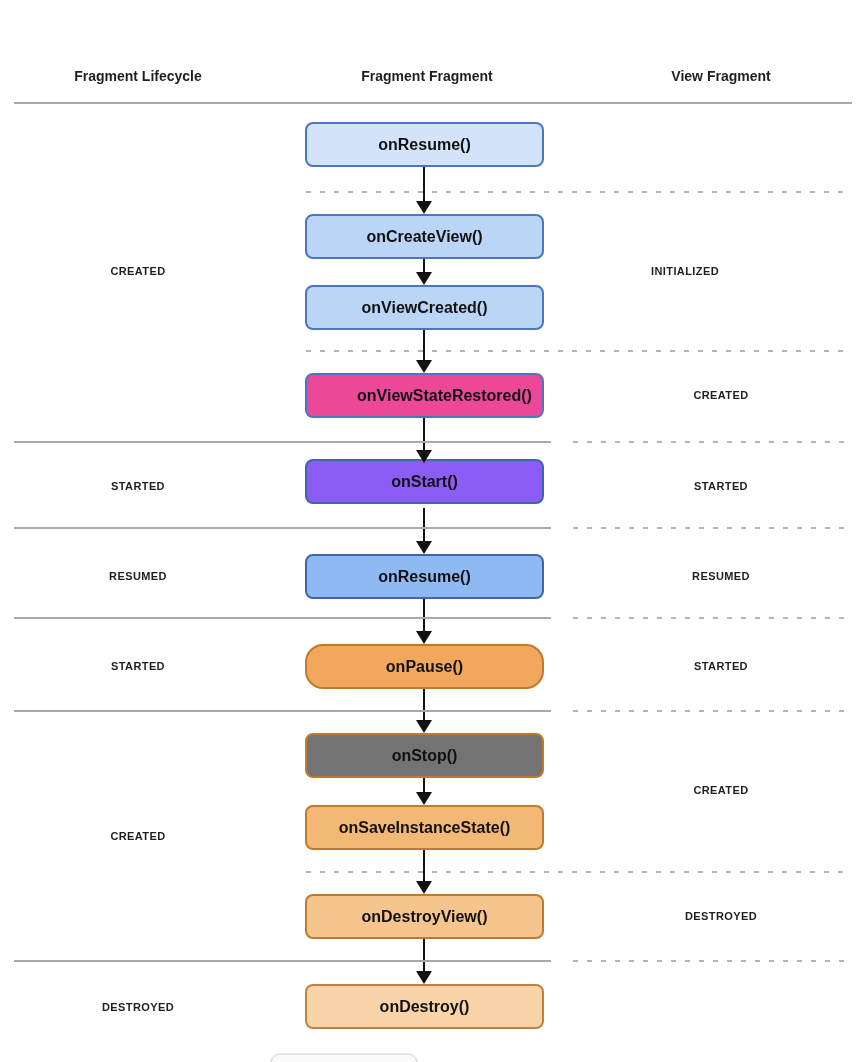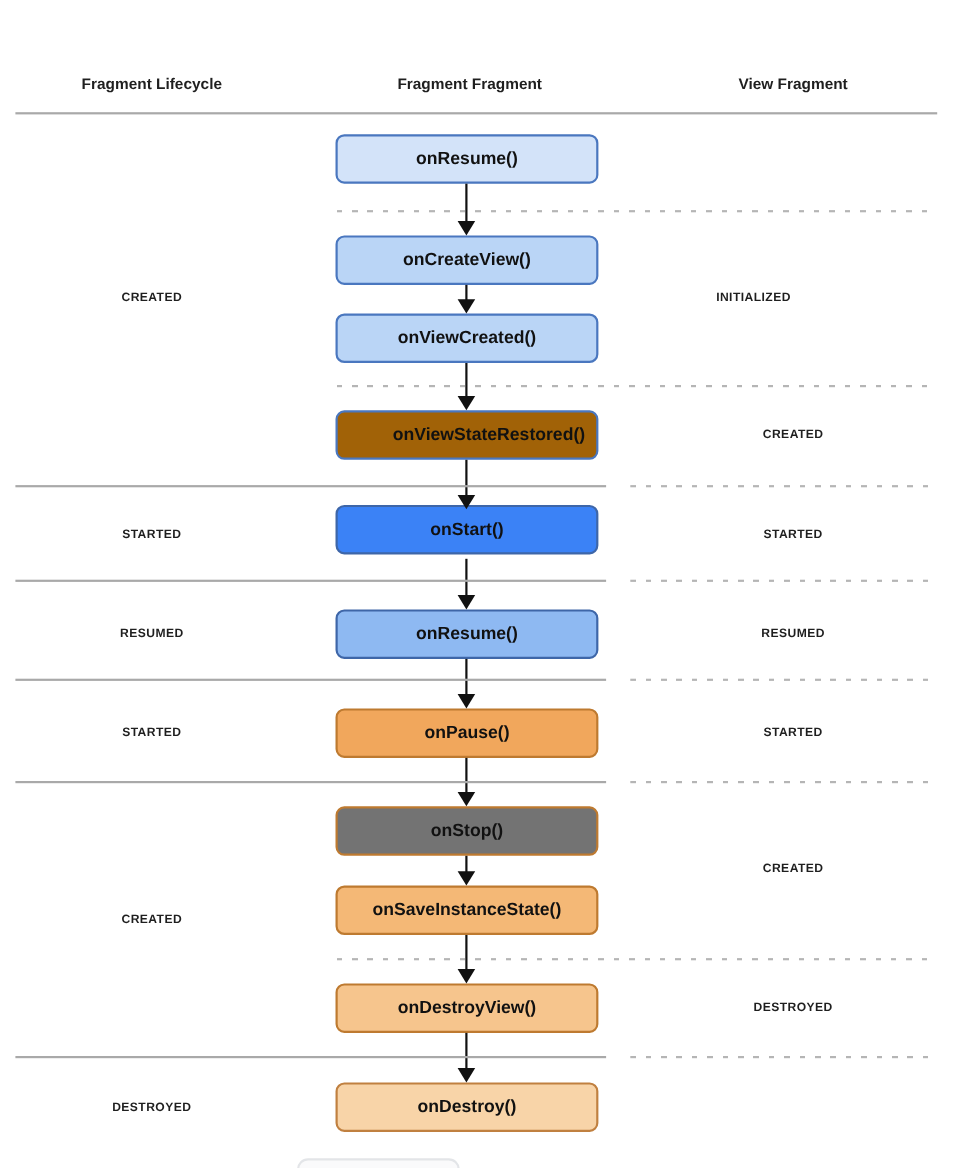--- a/index.html
+++ b/index.html
@@ -60,24 +60,24 @@
   <div class="state" style="left:721px;top:395px">CREATED</div>
   <div class="state" style="left:721px;top:486px">STARTED</div>
   <div class="state" style="left:721px;top:576px">RESUMED</div>
   <div class="state" style="left:721px;top:666px">STARTED</div>
   <div class="state" style="left:721px;top:790px">CREATED</div>
   <div class="state" style="left:721px;top:916px">DESTROYED</div>
 
   <div class="cb-box" style="top: 122px; background: rgb(211, 227, 249); border-color: rgb(74, 119, 191);">onResume()</div>
   <div class="cb-box" style="top: 214px; background: rgb(186, 213, 246); border-color: rgb(74, 119, 191);">onCreateView()</div>
   <div class="cb-box" style="top: 285px; background: rgb(186, 213, 246); border-color: rgb(74, 119, 191);">onViewCreated()</div>
-  <div class="cb-box" style="top: 373px; background: #a16207; border-color: rgb(74, 119, 191); padding-left: 40px;">onViewStateRestored()</div>
-  <div class="cb-box" style="top: 459px; background: #3b82f6; border-color: rgb(62, 102, 168);">onStart()</div>
+  <div class="cb-box" style="top: 373px; background: #ec4899; border-color: rgb(74, 119, 191); padding-left: 40px;">onViewStateRestored()</div>
+  <div class="cb-box" style="top: 459px; background: #8b5cf6; border-color: rgb(62, 102, 168);">onStart()</div>
   <div class="cb-box" style="top: 554px; background: rgb(142, 185, 242); border-color: rgb(62, 102, 168);">onResume()</div>
-  <div class="cb-box" style="top: 644px; background: rgb(241, 167, 92); border-color: rgb(190, 122, 48);">onPause()</div>
+  <div class="cb-box" style="top: 644px; background: rgb(241, 167, 92); border-color: rgb(190, 122, 48); border-radius: 18px;">onPause()</div>
   <div class="cb-box" style="top: 733px; background: #737373; border-color: rgb(190, 122, 48);">onStop()</div>
   <div class="cb-box" style="top: 805px; background: rgb(244, 184, 118); border-color: rgb(190, 122, 48);">onSaveInstanceState()</div>
   <div class="cb-box" style="top: 894px; background: rgb(246, 197, 141); border-color: rgb(190, 122, 48);">onDestroyView()</div>
   <div class="cb-box" style="top: 984px; background: rgb(248, 212, 168); border-color: rgb(192, 128, 64);">onDestroy()</div>
 
   <div class="arrow-stem" style="top:167px;height:35px"></div>
   <div class="arrow-head" style="top:201px"></div>
 
   <div class="arrow-stem" style="top:259px;height:14px"></div>
   <div class="arrow-head" style="top:272px"></div>

